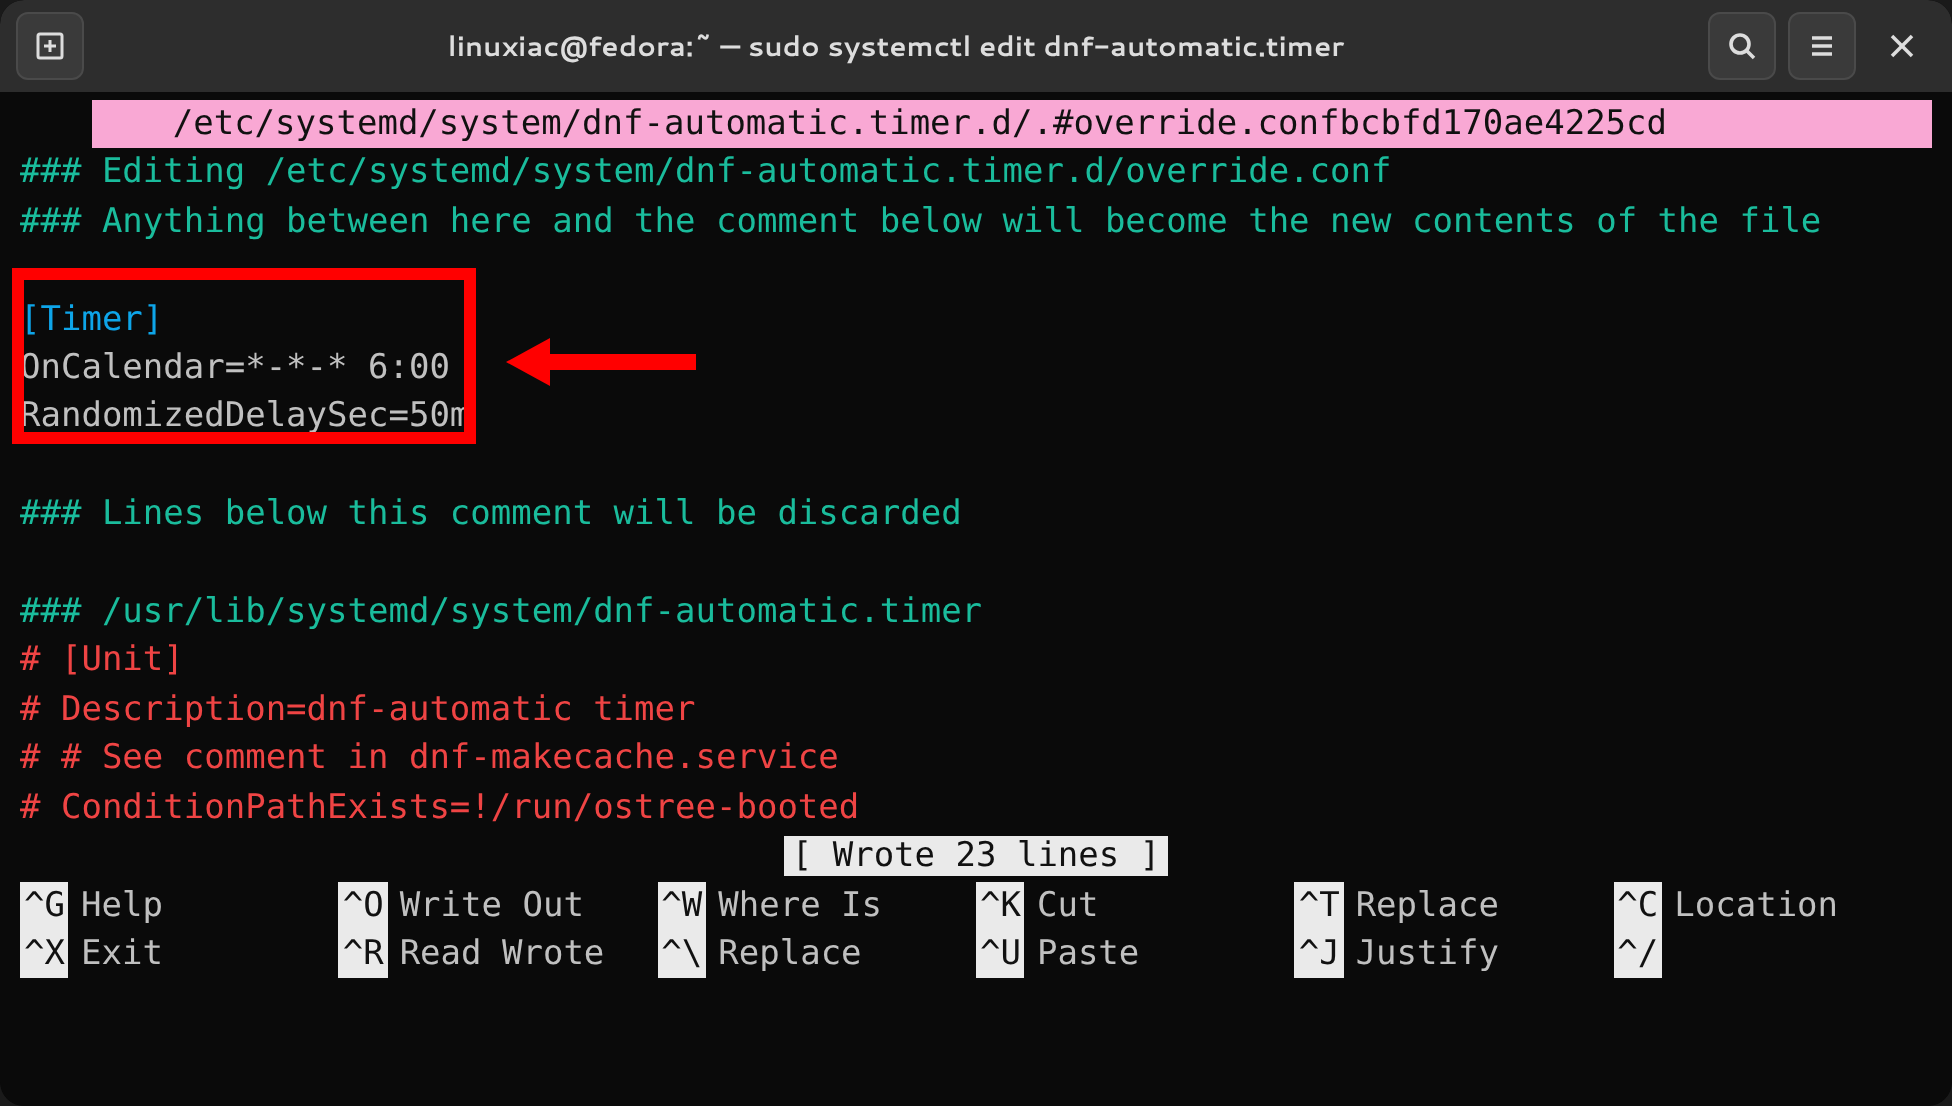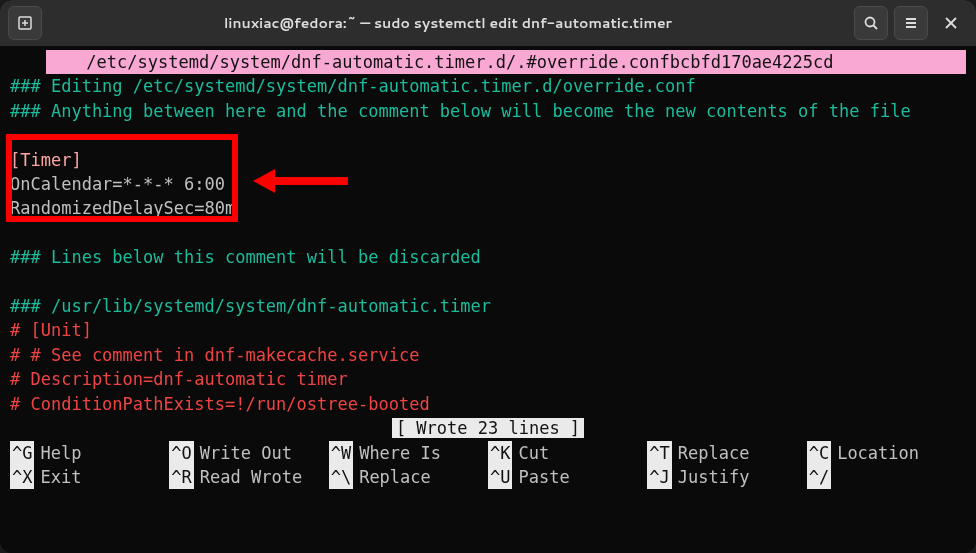--- a/index.html
+++ b/index.html
@@ -64,21 +64,21 @@
       background: #f9a8d4;
       color: #111;
       padding: 0 16px;
       margin: 0 -4px 0 36px;
       display: inline-block;
       width: calc(100% - 36px);
       text-align: center;
     }
     .comment-teal { color: #1abc9c; }
     .comment-gray { color: #ef4444; }
-    .green { color: #fca5a5; }
+    .green { color: #0ea5e9; }
     .highlight-box {
       position: absolute;
       border: 6px solid #ff0000;
       left: 6px;
       top: 88px;
       width: 232px;
       height: 88px;
       pointer-events: none;
     }
     .arrow {
@@ -147,28 +147,28 @@
     </div>
   </div>
 
   <div class="terminal">
     <div class="line"><span class="pathbar">  /etc/systemd/system/dnf-automatic.timer.d/.#override.confbcbfd170ae4225cd           </span></div>
     <div class="line comment-teal">### Editing /etc/systemd/system/dnf-automatic.timer.d/override.conf</div>
     <div class="line comment-teal">### Anything between here and the comment below will become the new contents of the file</div>
     <div class="line">&nbsp;</div>
     <div class="line green">[Timer]</div>
     <div class="line">OnCalendar=*-*-* 6:00</div>
-    <div class="line">RandomizedDelaySec=80m</div>
+    <div class="line">RandomizedDelaySec=50m</div>
     <div class="line">&nbsp;</div>
     <div class="line comment-teal">### Lines below this comment will be discarded</div>
     <div class="line">&nbsp;</div>
     <div class="line comment-teal">### /usr/lib/systemd/system/dnf-automatic.timer</div>
     <div class="line comment-gray"># [Unit]</div>
+    <div class="line comment-gray"># Description=dnf-automatic timer</div>
     <div class="line comment-gray"># # See comment in dnf-makecache.service</div>
-    <div class="line comment-gray"># Description=dnf-automatic timer</div>
     <div class="line comment-gray"># ConditionPathExists=!/run/ostree-booted</div>
     <div class="line status-center"><span class="status-label">[ Wrote 23 lines ]</span></div>
 
     <div class="shortcuts">
       <div class="sc">
           <span class="sc-key">^G</span>
           <span class="sc-label">Help</span>
         </div>
       <div class="sc">
           <span class="sc-key">^O</span>

